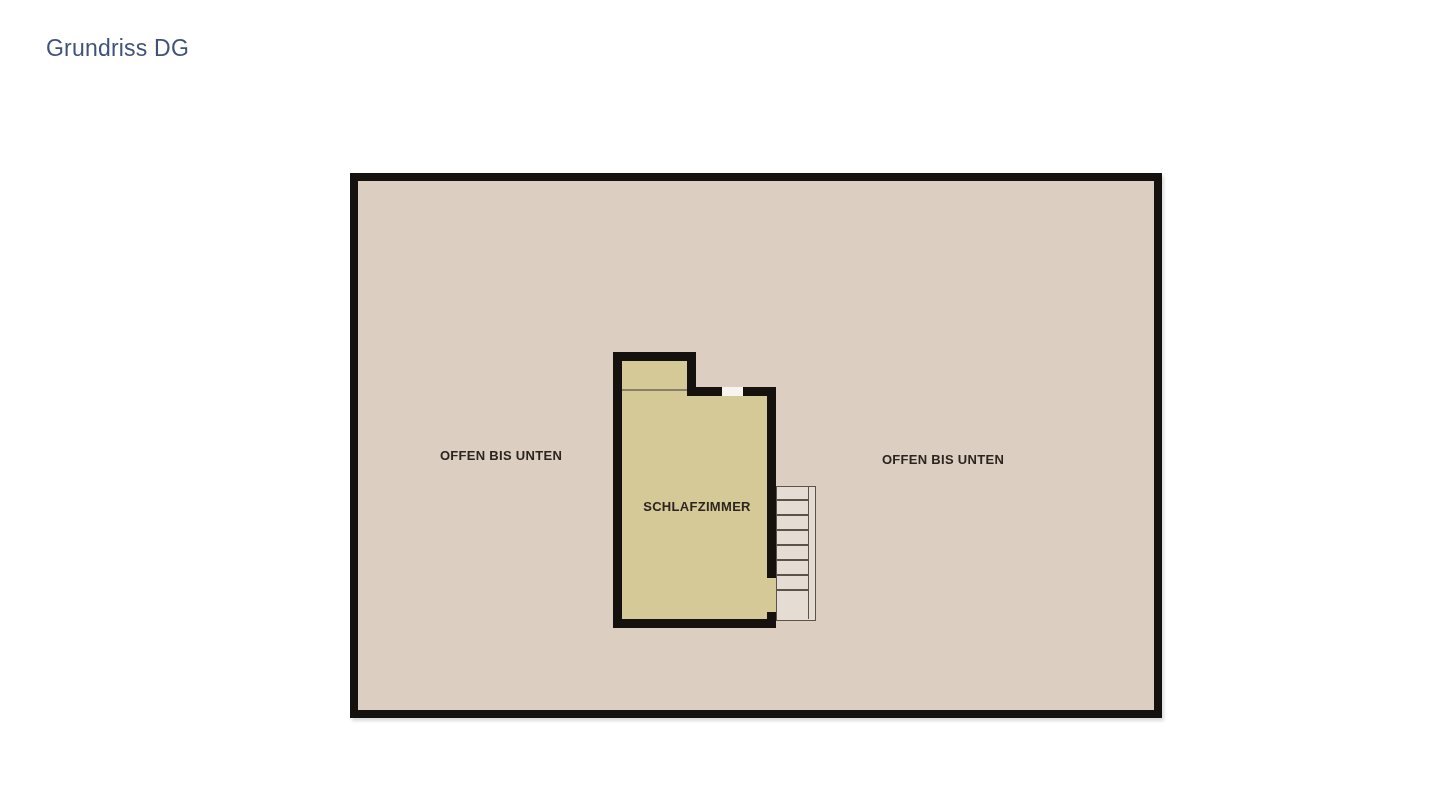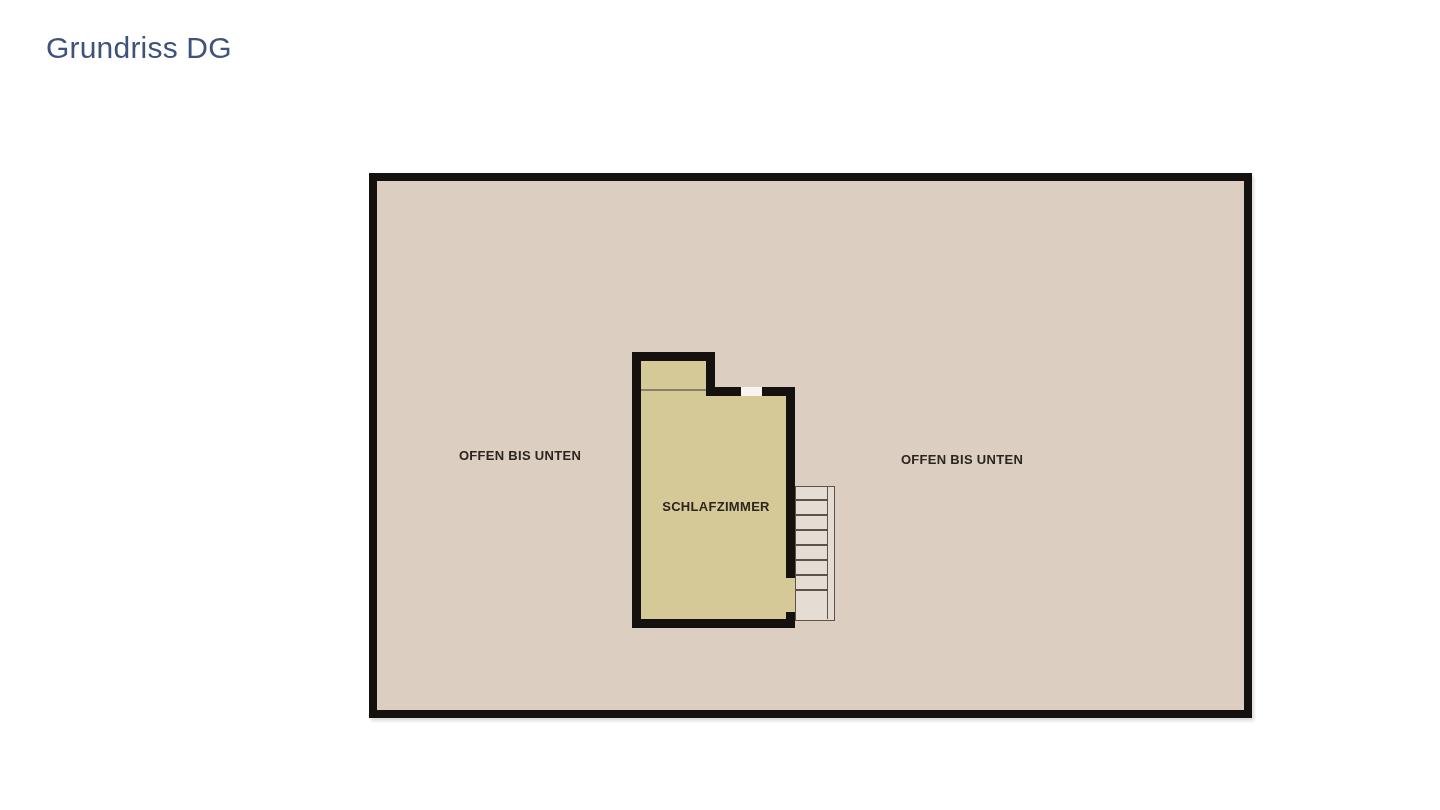--- a/index.html
+++ b/index.html
@@ -9,26 +9,26 @@
     --room-fill:#d5c997;
     --stair-line:#5b5349;
     --label-color:#2b241f;
     --opening-color:#f7f3ef;
   }
   *{margin:0;padding:0;box-sizing:border-box;}
   html,body{width:1440px;height:810px;background:#ffffff;overflow:hidden;
     font-family:"Liberation Sans","DejaVu Sans",sans-serif;}
   .page-title{
     position:absolute;left:46px;top:32px;
-    font-size:30px;line-height:32px;font-weight:400;
+    font-size:23px;line-height:32px;font-weight:400;
     color:var(--title-color);letter-spacing:.2px;
   }
   
   .plan{
-    position:absolute;left:369px;top:173px;width:883px;height:545px;
+    position:absolute;left:350px;top:173px;width:812px;height:545px;
     border:8px solid var(--wall-color);
     background:var(--floor-color);
     box-shadow:2px 3px 3px rgba(0,0,0,0.14);
   }
   .plan *{position:absolute;}
   
   .fill{background:var(--room-fill);}
   .fill-alcove{left:264px;top:180px;width:65px;height:258px;}
   .fill-main{left:329px;top:215px;width:80px;height:223px;}
   .fill-opening{left:409px;top:397px;width:9px;height:41px;}

